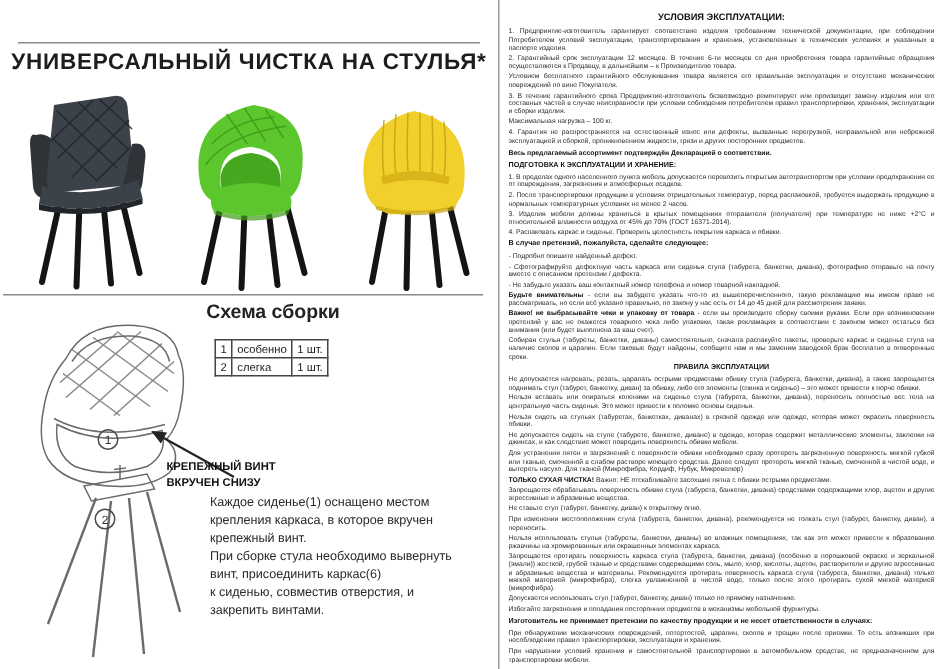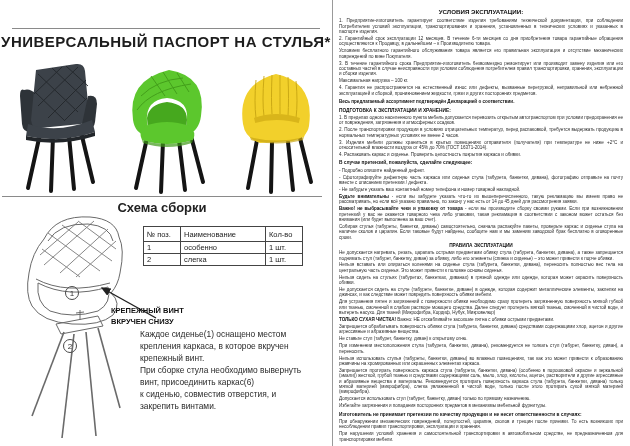--- a/index.html
+++ b/index.html
@@ -7,21 +7,21 @@
        font-family:"Liberation Sans",sans-serif;color:#1c1c1c;}
   .abs{position:absolute;}
   
   .hrule{position:absolute;height:1px;background:#8a8a8a;}
   #vdivider{position:absolute;left:332px;top:0;width:1px;height:446px;background:#9a9a9a;}
   #main-title{position:absolute;left:0;top:33px;width:332px;text-align:center;
       font-size:15px;font-weight:bold;letter-spacing:.5px;color:#1d1d1d;}
   #chairs-row{position:absolute;left:6px;top:54px;width:322px;height:140px;
       display:flex;justify-content:space-between;align-items:flex-end;}
   .chair{width:104px;height:140px;}
-  #assembly-title{position:absolute;left:52px;top:200px;width:220px;text-align:center;
+  #assembly-title{position:absolute;left:72px;top:200px;width:220px;text-align:center;
       font-size:13px;font-weight:bold;color:#222;}
   
   #parts-table{position:absolute;left:143px;top:226px;border-collapse:collapse;
       font-size:7.5px;color:#222;}
   #parts-table td,#parts-table th{border:1px solid #444;padding:1px 3px;font-weight:normal;
       text-align:left;vertical-align:middle;}
   #parts-table th{height:12px;font-size:7.5px;}
   #parts-table .c1{width:30px;} #parts-table .c2{width:78px;} #parts-table .c3{width:30px;}
   #screw-note{position:absolute;left:111px;top:305px;font-size:7.5px;font-weight:bold;
       line-height:1.5;white-space:pre-line;color:#111;}
@@ -35,21 +35,21 @@
   .rb{margin:0 0 1.6px 0;}
   .rb b{font-weight:bold;color:#111;}
   .rb.head{margin-top:3px;font-size:4.8px;}
   .rb.center{text-align:center;}
   .rb.gap-top{margin-top:3.5px;}
 </style>
 </head>
 <body>
 
 <div class="hrule" style="left:12px;top:28px;width:308px;"></div>
-<div id="main-title">УНИВЕРСАЛЬНЫЙ ПАСПОРТ НА СТУЛЬЯ*</div>
+<div id="main-title">УНИВЕРСАЛЬНЫЙ ЧИСТКА НА СТУЛЬЯ*</div>
 
 <div id="chairs-row">
 
   <svg class="chair" viewBox="0 0 100 140">
     <g stroke-linecap="round">
       <line x1="32" y1="80" x2="20" y2="134" stroke="#141414" stroke-width="4"></line>
       <line x1="45" y1="82" x2="43" y2="137" stroke="#141414" stroke-width="4"></line>
       <line x1="61" y1="82" x2="66" y2="135" stroke="#141414" stroke-width="4"></line>
       <line x1="73" y1="78" x2="85" y2="128" stroke="#141414" stroke-width="4"></line>
     </g>
@@ -150,25 +150,20 @@
   <defs>
     <marker id="ah" markerWidth="8" markerHeight="8" refX="6" refY="3" orient="auto">
       <path d="M0,0 L7,3 L0,6 Z" fill="#222"></path>
     </marker>
   </defs>
   <line x1="66" y1="38" x2="12" y2="8" stroke="#222" stroke-width="1.4" marker-end="url(#ah)"></line>
 </svg>
 
 <table id="parts-table">
   <tbody>
-      <tr>
-    <th class="c1">№ поз.</th>
-    <th class="c2">Наименование</th>
-    <th class="c3">Кол-во</th>
-  </tr>
   <tr>
     <td>1</td>
     <td>особенно</td>
     <td>1 шт.</td>
   </tr>
   <tr>
     <td>2</td>
     <td>слегка</td>
     <td>1 шт.</td>
   </tr>

